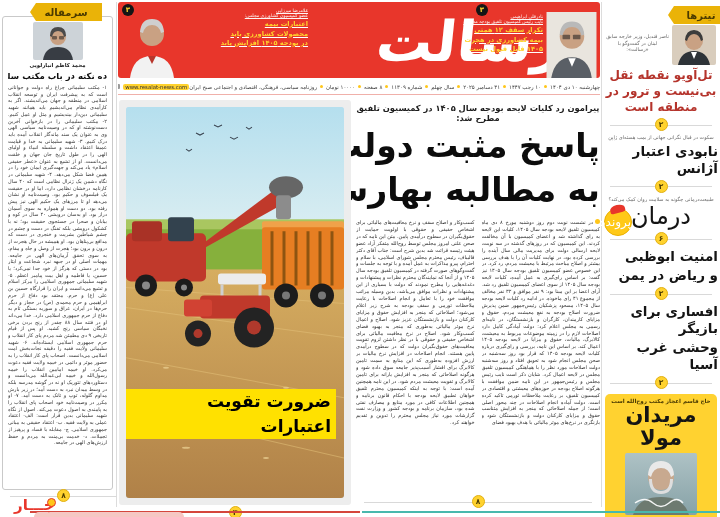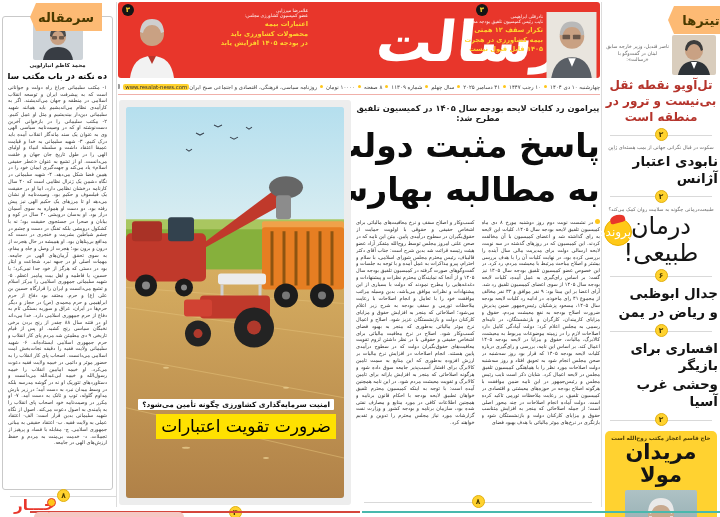--- a/index.html
+++ b/index.html
@@ -1,35 +1,35 @@
 <!DOCTYPE html>
 <html lang="fa" dir="rtl"><head>
 <meta charset="utf-8">
 <style>
   html,body{margin:0;padding:0;background:#f4f4f4;}
   #page{position:relative;width:720px;height:517px;background:#fff;overflow:hidden;
         font-family:"DejaVu Sans",sans-serif;direction:rtl;margin:0 auto;}
   .vline{position:absolute;top:2px;bottom:10px;width:1px;background:#dcdcdc;}
   
-  .ribbon{position:absolute;height:28px;background:#fdba74;color:#4a3a00;font-size:13px;
+  .ribbon{position:absolute;height:18px;background:#eab308;color:#4a3a00;font-size:10px;
           font-weight:bold;display:flex;align-items:center;justify-content:center;
           clip-path:polygon(6px 0,100% 0,100% 100%,6px 100%,0 50%);z-index:4;}
   .pnum{width:13px;height:13px;background:#ffd22e;border:1px solid #e2b011;color:#4a3a00;
         border-radius:50%;font-size:7.5px;font-weight:bold;display:flex;align-items:center;
         justify-content:center;box-sizing:border-box;}
   .pnum-dark{position:absolute;width:12px;height:12px;border-radius:50%;background:#151515;
         color:#ffd22e;font-size:7px;font-weight:bold;display:flex;align-items:center;justify-content:center;z-index:3;}
   .sep{position:relative;height:15px;display:flex;align-items:center;justify-content:center;margin:1px 6px;}
   .sep::before{content:"";position:absolute;left:2px;right:2px;top:50%;height:1px;background:#d9d9d9;}
   .sep .pnum{position:relative;z-index:1;}
   
   #redband{position:absolute;left:118px;top:2px;width:482px;height:76px;background:#e8362b;border-radius:3px;}
   #logo{position:absolute;left:248px;top:4px;width:210px;height:70px;display:flex;align-items:center;
         justify-content:center;color:#fff;font-size:56px;font-weight:bold;transform:skewX(-6deg);letter-spacing:-2px;}
-  .teaser{position:absolute;top:6px;color:#fff;}
+  .teaser{position:absolute;top:6px;color:#fff;text-decoration:underline;}
   .teaser .t-name{font-size:4.6px;opacity:.95;}
   .teaser .t-role{font-size:4.6px;opacity:.95;margin-bottom:2px;}
   .teaser .t-line{font-size:6.6px;font-weight:bold;color:#ffd22e;line-height:9.5px;}
   .m-photo{position:absolute;bottom:0;height:66px;}
   #dateline{position:absolute;left:118px;top:79px;width:482px;height:15px;display:flex;align-items:center;
         justify-content:space-between;font-size:5.4px;color:#3a3a3a;border-bottom:1px solid #f0b0aa;
         white-space:nowrap;overflow:hidden;}
   .dl-items{display:flex;align-items:center;gap:3px;}
   .dl-dot{width:3px;height:3px;border-radius:50%;background:#ffc61a;flex:0 0 auto;}
   .dl-web{background:#ffd22e;padding:0 2px;border-radius:2px;color:#333;}
@@ -72,21 +72,21 @@
   #main-art .mbody{display:flex;gap:7px;margin-top:7px;height:272px;overflow:hidden;position:relative;}
   #main-art .mcol{flex:1;font-size:5px;line-height:6.9px;text-align:justify;color:#2b2b2b;overflow:hidden;}
   .lead-dot{display:inline-block;width:5px;height:5px;border-radius:50%;background:#ffc61a;margin-left:2px;}
   
   #photo-block{position:absolute;left:119px;top:100px;width:232px;height:405px;background:#ededed;
         border-radius:3px;box-sizing:border-box;padding:7px;}
   #photo{position:relative;width:100%;height:100%;border-radius:3px;overflow:hidden;background:#cde;}
   #photo svg{position:absolute;inset:0;width:100%;height:100%;}
   .ph-kicker{position:absolute;bottom:88px;right:10px;background:#fff;color:#111;font-size:7.3px;
         font-weight:bold;padding:1px 4px;z-index:2;border-radius:1px;}
-  .ph-line{position:absolute;z-index:2;background:#ffe100;color:#000;font-weight:normal;font-size:17px;
+  .ph-line{position:absolute;z-index:2;background:#ffe100;color:#000;font-weight:bold;font-size:17px;
         line-height:25px;padding:0 5px;letter-spacing:-0.5px;}
   #ph1{bottom:59px;right:8px;}
   #ph2{bottom:31px;right:48px;}
   #photo-num{position:absolute;left:119px;top:506px;width:232px;display:flex;justify-content:center;}
   
   #redline{position:absolute;left:30px;top:511px;width:330px;height:2px;background:#d5463c;}
   #tealline{position:absolute;left:362px;top:511px;width:358px;height:2px;background:#49b8ad;}
 </style>
 </head>
 <body>
@@ -205,27 +205,26 @@
     <div class="sep">
       <div class="pnum">۲</div>
     </div>
 
     <div style="position:relative">
       <div class="dossier" style="top:12px">
         <span>پرونده</span>
       </div>
       <div class="kicker">طبیعت‌درمانی چگونه به سلامت روان کمک می‌کند؟</div>
       <div class="h-big">درمان</div>
-      <div class="h-big">طبیعی!</div>
     </div>
     <div class="sep">
       <div class="pnum">۶</div>
     </div>
 
-    <div class="h-black">جدال ابوظبی</div>
+    <div class="h-black">امنیت ابوظبی</div>
     <div class="h-black">و ریاض در یمن</div>
     <div class="sep">
       <div class="pnum">۲</div>
     </div>
 
     <div class="h-black">افساری برای بازیگر</div>
     <div class="h-black">وحشی غرب آسیا</div>
     <div class="sep">
       <div class="pnum">۲</div>
     </div>

